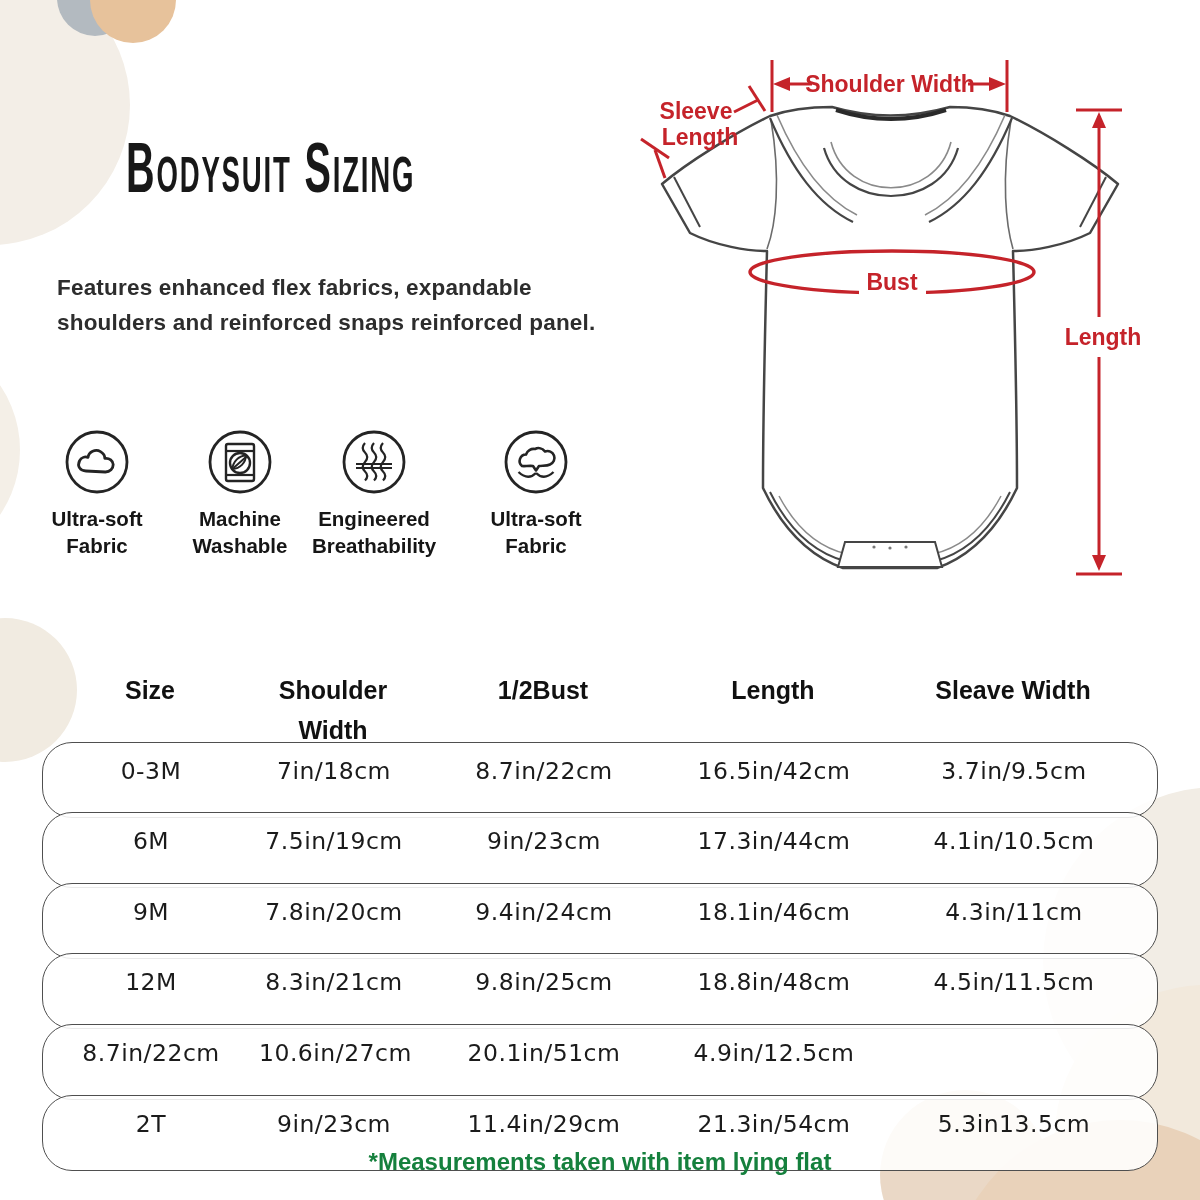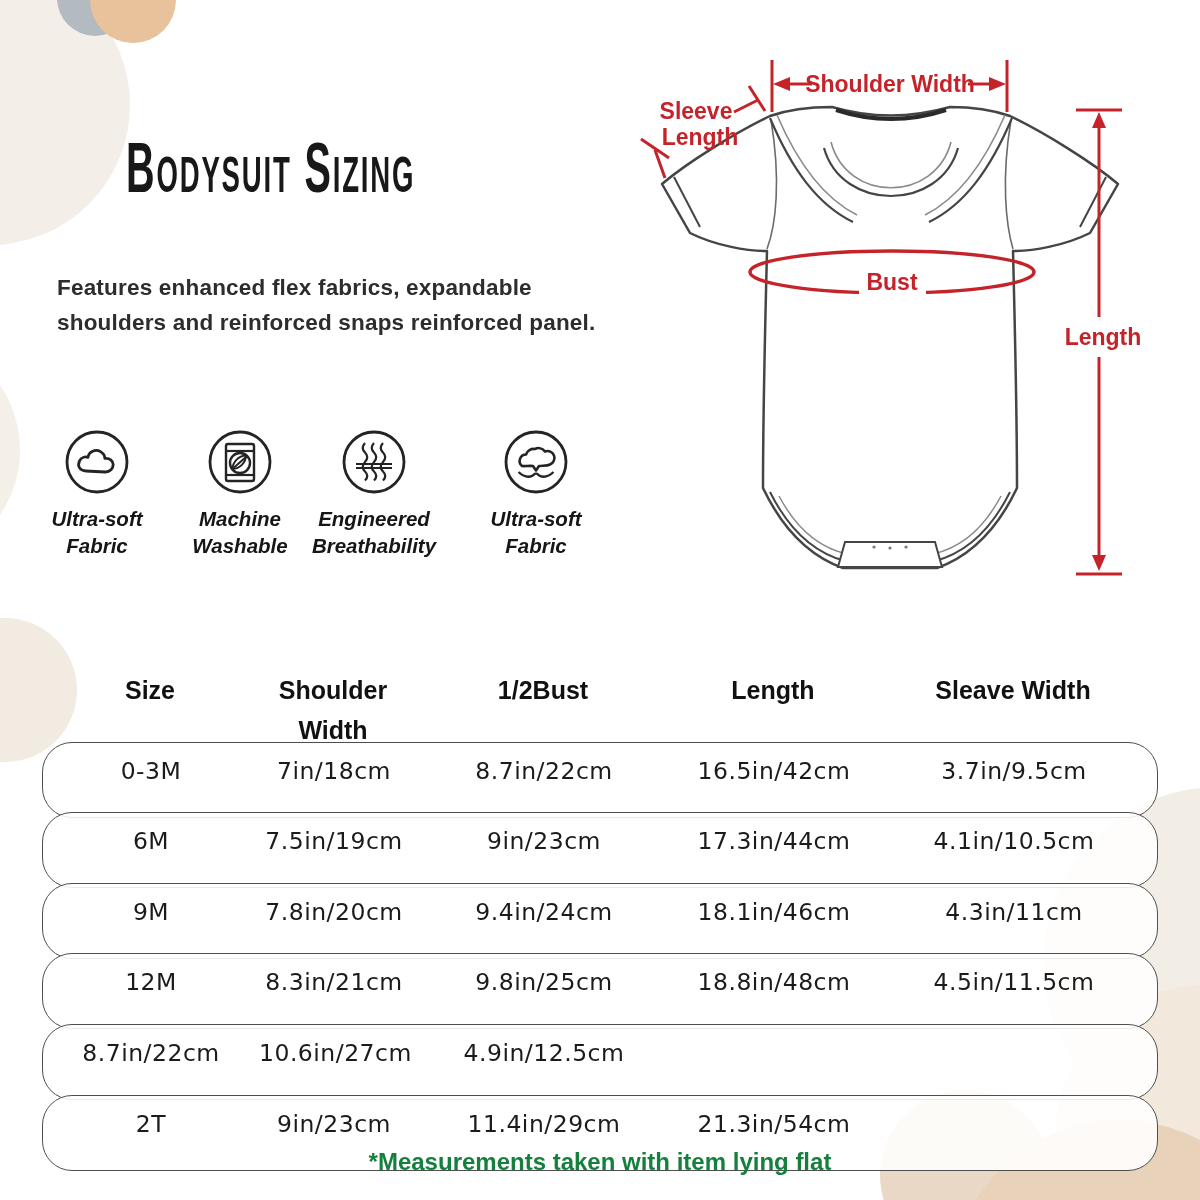--- a/index.html
+++ b/index.html
@@ -15,21 +15,21 @@
     font-size:66px; font-weight:700; font-variant:small-caps;
     letter-spacing:3px; color:#181818; white-space:nowrap;
     transform:scale(0.60,1.08); transform-origin:left top;
   }
   .description {
     position:absolute; left:57px; top:270px;
     font-size:22.5px; font-weight:700; color:#2d2d2d;
     line-height:35px; letter-spacing:0.2px;
   }
 
-  .feature { position:absolute; top:428px; width:164px; text-align:center;font-style:italic; }
+  .feature { position:absolute; top:428px; width:164px; text-align:center; }
   .feature svg { display:block; margin:0 auto; }
   .feature .flabel {
     margin-top:7px; font-size:20.5px; font-weight:700; line-height:27px; color:#161616;
   }
 
   .diagram { position:absolute; left:590px; top:35px; }
 
   .thead {
     position:absolute; left:42px; top:670px; width:1116px; height:40px;
     display:grid; grid-template-columns:216px 150px 270px 190px 290px;
@@ -237,24 +237,26 @@
   <div class="trow" style="top:953px;">
     <span>12M</span>
     <span>8.3in/21cm</span>
     <span>9.8in/25cm</span>
     <span>18.8in/48cm</span>
     <span>4.5in/11.5cm</span>
   </div>
   <div class="trow" style="top:1024px;">
     <span>8.7in/22cm</span>
     <span>10.6in/27cm</span>
+    <span>20.1in/51cm</span>
     <span>4.9in/12.5cm</span>
   </div>
   <div class="trow" style="top:1095px;">
     <span>2T</span>
     <span>9in/23cm</span>
     <span>11.4in/29cm</span>
     <span>21.3in/54cm</span>
+    <span>5.3in13.5cm</span>
   </div>
 
   <div class="footnote">*Measurements taken with item lying flat</div>
 
 </div>
 
 </body></html>

